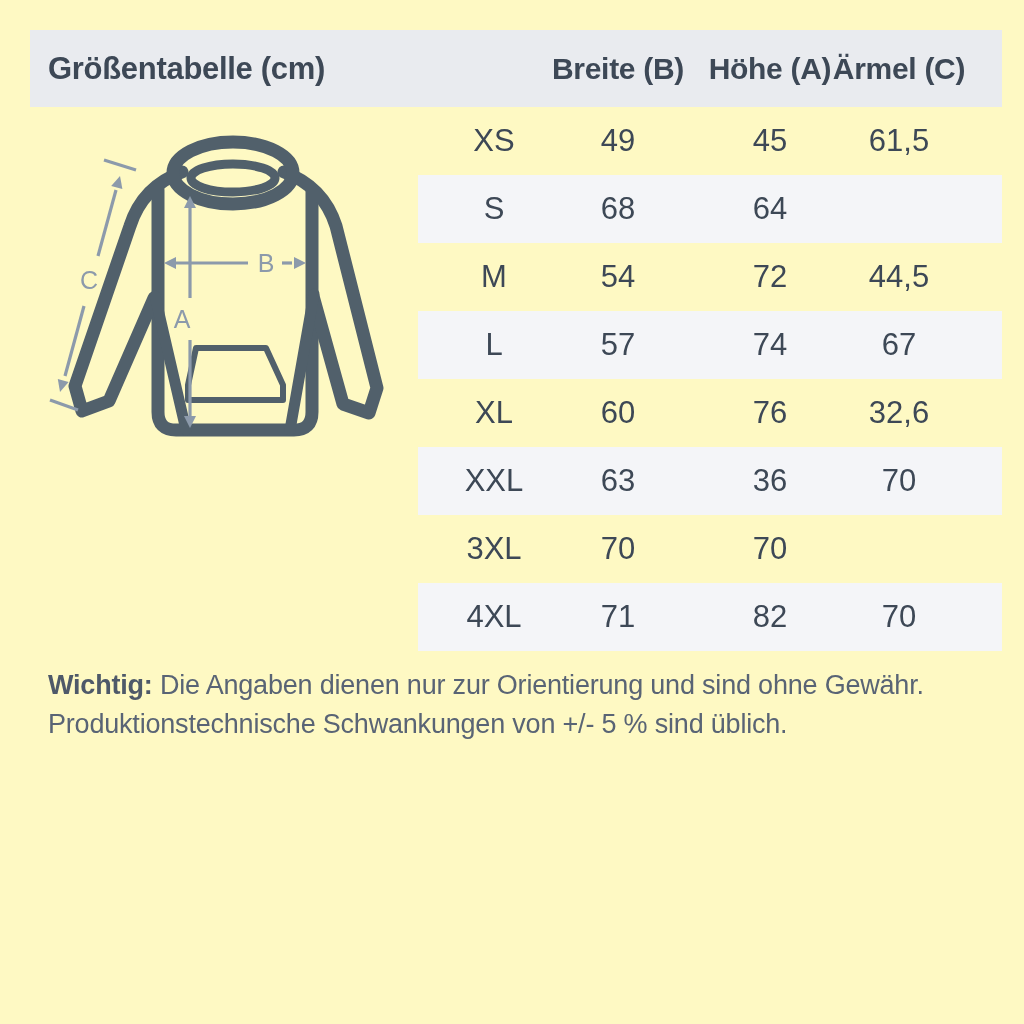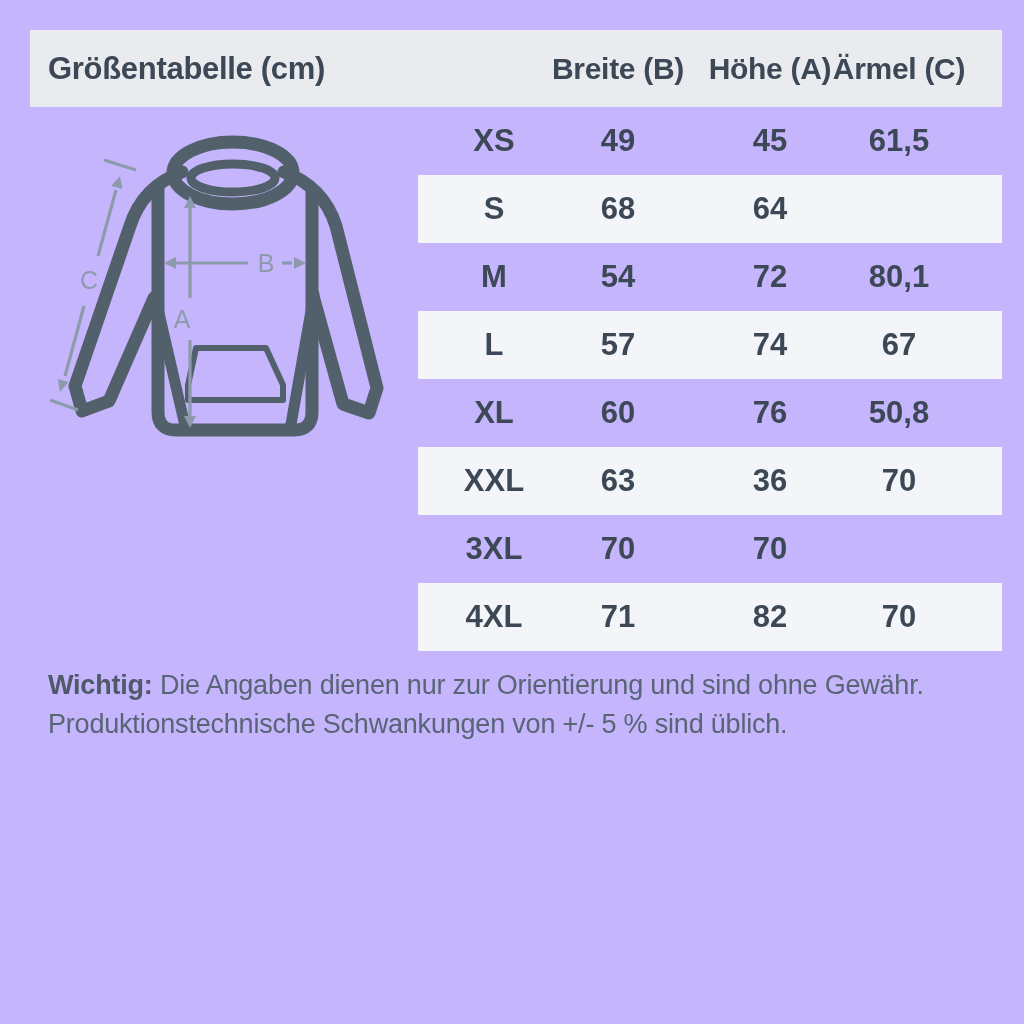--- a/index.html
+++ b/index.html
@@ -1,17 +1,17 @@
 <!DOCTYPE html>
 <html style="--header-bg: #e9ebef; --stripe-bg: #f4f5f8; --ink: #3d4856; --note-ink: #596475; --note-bold-ink: #4e5969; --hoodie: #51606b; --arrow: #8c9aab;"><head>
 <meta charset="utf-8">
 <style>
   html,body { margin:0; padding:0; background:#ffffff; }
   body { width:1024px; height:1024px; font-family:"Liberation Sans", sans-serif; }
-  .page { position:relative; width:1024px; height:1024px; overflow:hidden; background:#c4b5fd; }
+  .page { position:relative; width:1024px; height:1024px; overflow:hidden; background:#fef9c3; }
 
   .header-bar {
     position:absolute; left:30px; top:30px; width:972px; height:77px;
     background:var(--header-bg, #e9ebef);
   }
   .title {
     position:absolute; left:18px; top:50%; transform:translateY(-50%);
     font-size:31px; font-weight:bold; letter-spacing:-0.3px;
     color:var(--ink, #3d4856); white-space:nowrap;
   }
@@ -23,21 +23,21 @@
     display:flex; align-items:center; justify-content:center;
     font-size:30px; font-weight:bold; letter-spacing:-0.3px;
     color:var(--ink, #3d4856); white-space:nowrap; overflow:visible;
   }
 
   .rows { position:absolute; left:418px; top:107px; width:584px; }
   .row { display:grid; grid-template-columns:152px 96px 208px 50px 78px; height:68px; }
   .row:nth-child(even) { background:var(--stripe-bg, #f4f5f8); }
   .cell {
     display:flex; align-items:center; justify-content:center;
-    font-size:31px; color:var(--ink, #3e4a59); white-space:nowrap; overflow:visible;font-weight:bold;
+    font-size:31px; color:var(--ink, #3e4a59); white-space:nowrap; overflow:visible;
   }
 
   .hoodie-svg { position:absolute; left:42px; top:128px; width:380px; height:322px; }
   .hl  { fill:none; stroke:var(--hoodie, #51606b); stroke-width:13; stroke-linecap:round; stroke-linejoin:round; }
   .hl9 { fill:none; stroke:var(--hoodie, #51606b); stroke-width:9;  stroke-linecap:round; stroke-linejoin:round; }
   .hl11{ fill:none; stroke:var(--hoodie, #51606b); stroke-width:11; stroke-linecap:round; stroke-linejoin:round; }
   .pk  { fill:none; stroke:var(--hoodie, #51606b); stroke-width:6;  stroke-linejoin:round; }
   .ar  { fill:none; stroke:var(--arrow, #8c9aab); stroke-width:3.2; }
   .ah  { fill:var(--arrow, #8c9aab); stroke:none; }
   .al  { fill:var(--arrow, #8c9aab); font-size:25px; font-family:"Liberation Sans", sans-serif; }
@@ -108,35 +108,35 @@
     <div class="row">
       <div class="cell">S</div>
       <div class="cell">68</div>
       <div class="cell">64</div>
       <div class="cell"></div>
     </div>
     <div class="row">
       <div class="cell">M</div>
       <div class="cell">54</div>
       <div class="cell">72</div>
-      <div class="cell">80,1</div>
+      <div class="cell">44,5</div>
       <div class="cell"></div>
     </div>
     <div class="row">
       <div class="cell">L</div>
       <div class="cell">57</div>
       <div class="cell">74</div>
       <div class="cell">67</div>
       <div class="cell"></div>
     </div>
     <div class="row">
       <div class="cell">XL</div>
       <div class="cell">60</div>
       <div class="cell">76</div>
-      <div class="cell">50,8</div>
+      <div class="cell">32,6</div>
       <div class="cell"></div>
     </div>
     <div class="row">
       <div class="cell">XXL</div>
       <div class="cell">63</div>
       <div class="cell">36</div>
       <div class="cell">70</div>
       <div class="cell"></div>
     </div>
     <div class="row">

